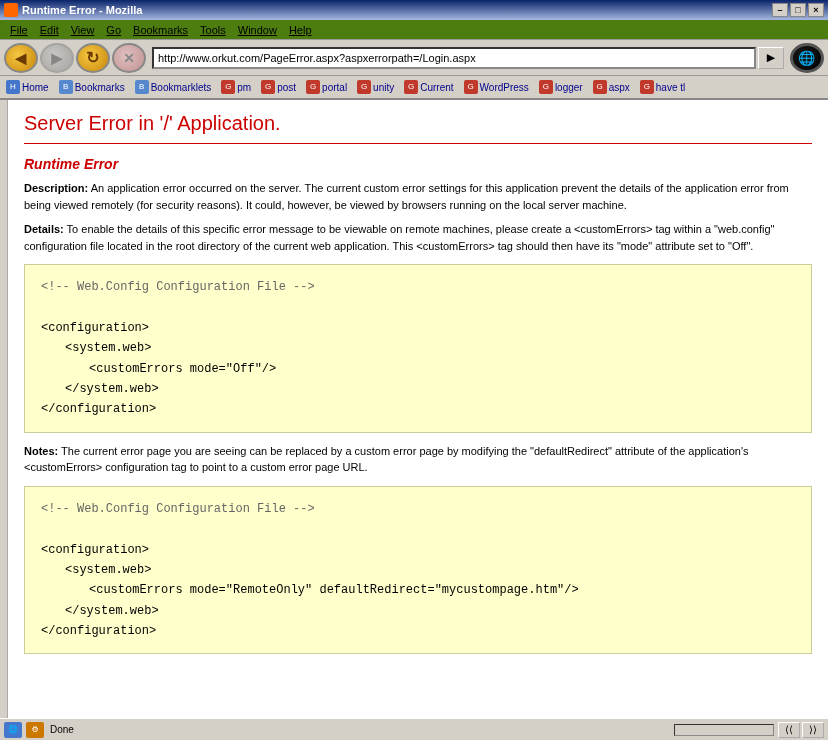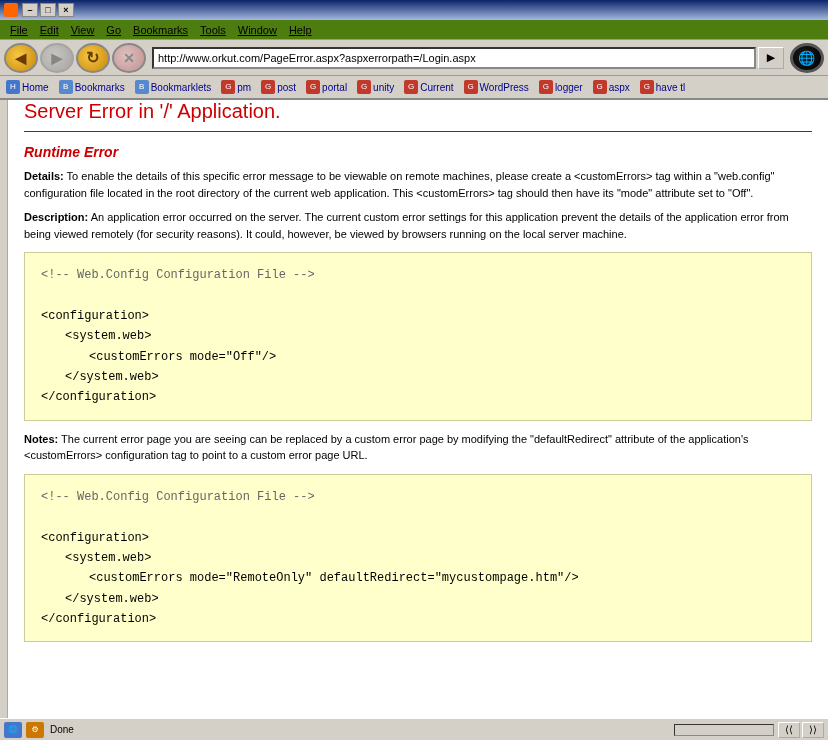--- a/index.html
+++ b/index.html
@@ -134,21 +134,21 @@
     }
     .bm-icon-home { background: #4477cc; }
     .bm-icon-g { background: #c0392b; }
 
     
     .content-area {
       background: white;
       margin: 0;
       height: calc(740px - 20px - 20px - 36px - 24px - 22px);
       overflow-y: auto;
-      padding: 0 16px;
+      padding: 12px 16px;
     }
 
     .error-title {
       color: #cc0000;
       font-size: 20px;
       font-weight: normal;
       margin-bottom: 8px;
       padding-bottom: 8px;
       border-bottom: 1px solid #cc0000;
     }
@@ -217,20 +217,21 @@
       background: #d4d0c8;
       border-right: 1px solid #aaa;
       position: relative;
     }
   </style>
 </head>
 <body>
 
 <div class="title-bar">
   <span class="title-bar-icon"></span>
+  <span class="title-bar-text">Runtime Error - Mozilla</span>
   <div class="title-bar-buttons">
     <div class="tb-btn">–</div>
     <div class="tb-btn">□</div>
     <div class="tb-btn">×</div>
   </div>
 </div>
 
 <div class="menu-bar">
   <span class="menu-item">File</span>
   <span class="menu-item">Edit</span>
@@ -307,25 +308,25 @@
 
 <div style="display:flex; height: calc(740px - 20px - 20px - 36px - 24px - 22px);">
   <div class="sidebar-indicator"></div>
   <div class="content-area" style="flex:1; overflow-y:auto;">
 
     <h1 class="error-title">Server Error in '/' Application.</h1>
 
     <h2 class="runtime-error-heading">Runtime Error</h2>
 
     <div class="desc-block">
+      <strong>Description:</strong><span> An application error occurred on the server. The current custom error settings for this application prevent the details of the application error from being viewed remotely (for security reasons). It could, however, be viewed by browsers running on the local server machine.</span>
+    </div>
+
+    <div class="desc-block">
       <strong>Details:</strong><span> To enable the details of this specific error message to be viewable on remote machines, please create a &lt;customErrors&gt; tag within a "web.config" configuration file located in the root directory of the current web application. This &lt;customErrors&gt; tag should then have its "mode" attribute set to "Off".</span>
-    </div>
-
-    <div class="desc-block">
-      <strong>Description:</strong><span> An application error occurred on the server. The current custom error settings for this application prevent the details of the application error from being viewed remotely (for security reasons). It could, however, be viewed by browsers running on the local server machine.</span>
     </div>
 
     <div class="code-block">
       <div class="comment">&lt;!-- Web.Config Configuration File --&gt;</div>
       <div>&nbsp;</div>
       <div>&lt;configuration&gt;</div>
       <div class="indent1">    &lt;system.web&gt;</div>
       <div class="indent2">        &lt;customErrors mode="Off"/&gt;</div>
       <div class="indent1">    &lt;/system.web&gt;</div>
       <div>&lt;/configuration&gt;</div>

